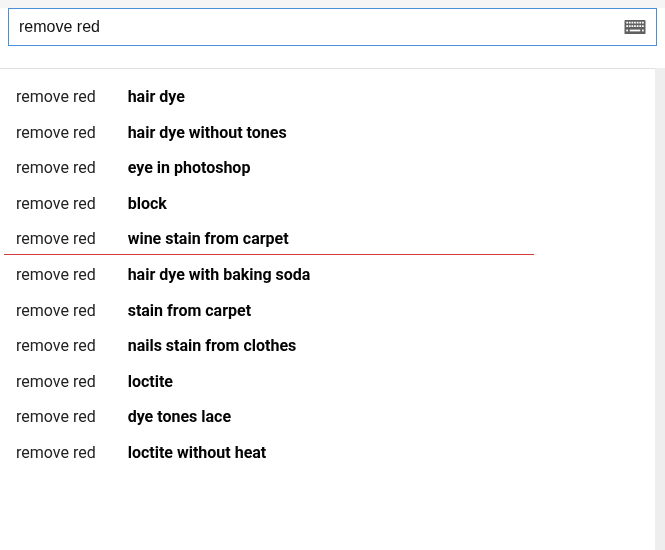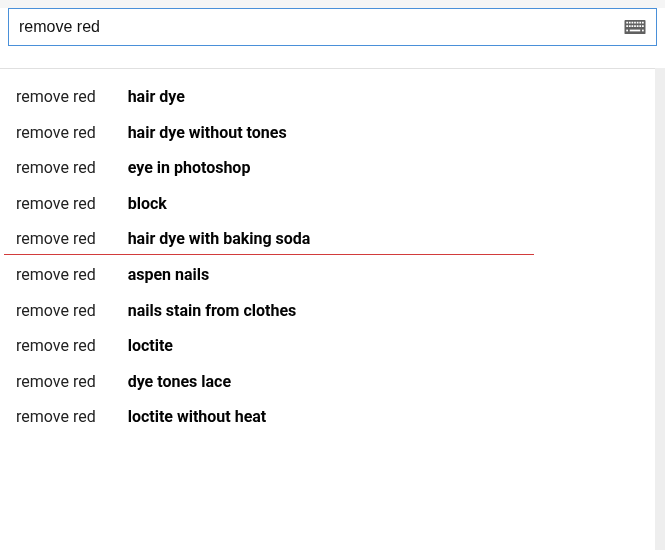--- a/index.html
+++ b/index.html
@@ -122,22 +122,23 @@
         <rect x="20" y="11" width="2" height="2" fill="#fff"></rect>
       </svg>
     </span>
   </div>
 
   <div class="suggestions" id="suggestions-list">
   <div class="suggestion-item"><span class="prefix">remove red </span><span class="completion">hair dye</span></div>
       <div class="suggestion-item"><span class="prefix">remove red </span><span class="completion">hair dye without tones</span></div>
       <div class="suggestion-item"><span class="prefix">remove red </span><span class="completion">eye in photoshop</span></div>
       <div class="suggestion-item"><span class="prefix">remove red </span><span class="completion">block</span></div>
+      <div class="suggestion-item"><span class="prefix">remove red </span><span class="completion">wine stain from carpet</span></div>
       <div class="suggestion-item"><span class="prefix">remove red </span><span class="completion">hair dye with baking soda</span></div>
-      <div class="suggestion-item"><span class="prefix">remove red </span><span class="completion">aspen nails</span></div>
+      <div class="suggestion-item"><span class="prefix">remove red </span><span class="completion">stain from carpet</span></div>
       <div class="suggestion-item"><span class="prefix">remove red </span><span class="completion">nails stain from clothes</span></div>
       <div class="suggestion-item"><span class="prefix">remove red </span><span class="completion">loctite</span></div>
       <div class="suggestion-item"><span class="prefix">remove red </span><span class="completion">dye tones lace</span></div>
       <div class="suggestion-item"><span class="prefix">remove red </span><span class="completion">loctite without heat</span></div>
     </div>
 
   <div class="edge-strip"></div>
 
 <div class="underline" style="top: 246px;"></div>
   </div>

